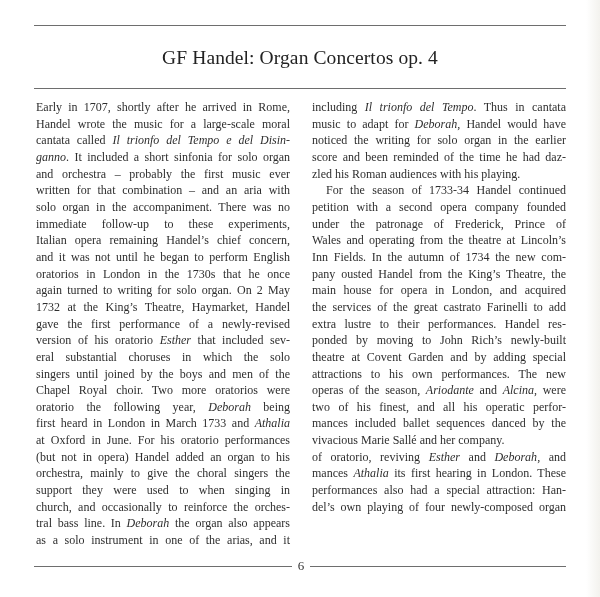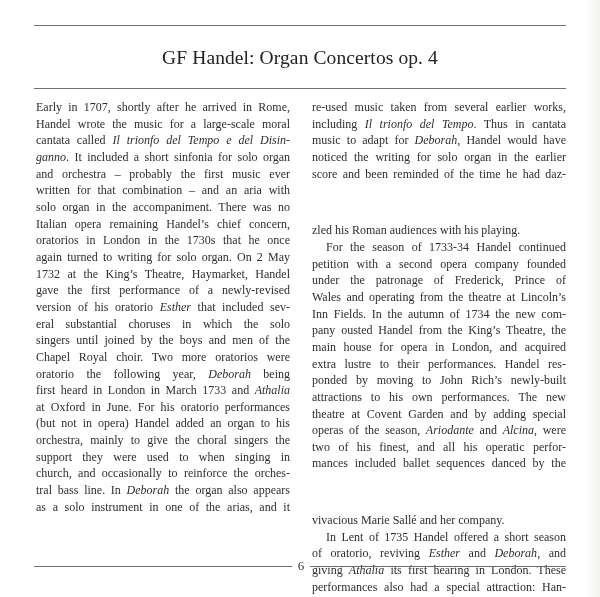--- a/index.html
+++ b/index.html
@@ -30,21 +30,21 @@
   .col {
     position: absolute; top: 99px; width: 254px;
     font-family: "Liberation Serif", "DejaVu Serif", serif;
     font-size: 12px; line-height: 16.65px;
     text-align: justify; hyphens: manual;
     color: #2e2e2e;
   }
   .col.left { left: 36px; }
   .col.right { left: 312px; }
   .line { display: block; text-align: justify; text-align-last: justify; white-space: nowrap; }
-  .line.last { text-align-last: left; margin-top: 40px; }
+  .line.last { text-align-last: left; }
   .foot {
     position: absolute; top: 558px; left: 34px; width: 532px; height: 16px;
   }
   .foot .fl, .foot .fr {
     position: absolute; top: 8px; height: 0; border-top: 1px solid #6e6e6e;
   }
   .foot .fl { left: 0; width: 258px; }
   .foot .fr { left: 276px; width: 256px; }
   .foot .num {
     position: absolute; left: 258px; width: 18px; top: 0;
@@ -64,64 +64,65 @@
 <div class="rule mid"></div>
 
 <div class="col left" id="col-left">
     <span class="line"><span>Early in 1707, shortly after he arrived in Rome,</span></span>
     <span class="line"><span>Handel wrote the music for a large-scale moral</span></span>
     <span class="line"><span>cantata called </span><i>Il trionfo del Tempo e del Disin-</i></span>
     <span class="line"><i>ganno</i><span>. It included a short sinfonia for solo organ</span></span>
     <span class="line"><span>and orchestra – probably the first music ever</span></span>
     <span class="line"><span>written for that combination – and an aria with</span></span>
     <span class="line"><span>solo organ in the accompaniment. There was no</span></span>
+    <span class="line"><span>immediate follow-up to these experiments,</span></span>
     <span class="line"><span>Italian opera remaining Handel’s chief concern,</span></span>
+    <span class="line"><span>and it was not until he began to perform English</span></span>
     <span class="line"><span>oratorios in London in the 1730s that he once</span></span>
     <span class="line"><span>again turned to writing for solo organ. On 2 May</span></span>
     <span class="line"><span>1732 at the King’s Theatre, Haymarket, Handel</span></span>
     <span class="line"><span>gave the first performance of a newly-revised</span></span>
     <span class="line"><span>version of his oratorio </span><i>Esther</i><span> that included sev-</span></span>
     <span class="line"><span>eral substantial choruses in which the solo</span></span>
     <span class="line"><span>singers until joined by the boys and men of the</span></span>
     <span class="line"><span>Chapel Royal choir. Two more oratorios were</span></span>
     <span class="line"><span>oratorio the following year, </span><i>Deborah</i><span> being</span></span>
     <span class="line"><span>first heard in London in March 1733 and </span><i>Athalia</i></span>
     <span class="line"><span>at Oxford in June. For his oratorio performances</span></span>
     <span class="line"><span>(but not in opera) Handel added an organ to his</span></span>
     <span class="line"><span>orchestra, mainly to give the choral singers the</span></span>
     <span class="line"><span>support they were used to when singing in</span></span>
     <span class="line"><span>church, and occasionally to reinforce the orches-</span></span>
     <span class="line"><span>tral bass line. In </span><i>Deborah</i><span> the organ also appears</span></span>
     <span class="line"><span>as a solo instrument in one of the arias, and it</span></span>
   </div>
 <div class="col right" id="col-right">
-    <span class="line"><span>re-used music taken from several earlier works,</span></span>
     <span class="line"><span>including </span><i>Il trionfo del Tempo</i><span>. Thus in cantata</span></span>
     <span class="line"><span>music to adapt for </span><i>Deborah</i><span>, Handel would have</span></span>
     <span class="line"><span>noticed the writing for solo organ in the earlier</span></span>
     <span class="line"><span>score and been reminded of the time he had daz-</span></span>
     <span class="line last"><span>zled his Roman audiences with his playing.</span></span>
     <span class="line" style="padding-left: 14px;"><span>For the season of 1733-34 Handel continued</span></span>
     <span class="line"><span>petition with a second opera company founded</span></span>
     <span class="line"><span>under the patronage of Frederick, Prince of</span></span>
     <span class="line"><span>Wales and operating from the theatre at Lincoln’s</span></span>
     <span class="line"><span>Inn Fields. In the autumn of 1734 the new com-</span></span>
     <span class="line"><span>pany ousted Handel from the King’s Theatre, the</span></span>
     <span class="line"><span>main house for opera in London, and acquired</span></span>
+    <span class="line"><span>the services of the great castrato Farinelli to add</span></span>
     <span class="line"><span>extra lustre to their performances. Handel res-</span></span>
     <span class="line"><span>ponded by moving to John Rich’s newly-built</span></span>
+    <span class="line"><span>theatre at Covent Garden and by adding special</span></span>
     <span class="line"><span>attractions to his own performances. The new</span></span>
-    <span class="line"><span>theatre at Covent Garden and by adding special</span></span>
     <span class="line"><span>operas of the season, </span><i>Ariodante</i><span> and </span><i>Alcina</i><span>, were</span></span>
     <span class="line"><span>two of his finest, and all his operatic perfor-</span></span>
     <span class="line"><span>mances included ballet sequences danced by the</span></span>
     <span class="line last"><span>vivacious Marie Sallé and her company.</span></span>
-    <span class="line" style="padding-left: 14px;"><span>In Lent of 1735 Handel offered a short season</span></span>
     <span class="line"><span>of oratorio, reviving </span><i>Esther</i><span> and </span><i>Deborah</i><span>, and</span></span>
-    <span class="line"><span>giving </span><i>Athalia</i><span> its first hearing in London. These</span></span>
+    <span class="line"><span>mances </span><i>Athalia</i><span> its first hearing in London. These</span></span>
     <span class="line"><span>performances also had a special attraction: Han-</span></span>
     <span class="line"><span>del’s own playing of four newly-composed organ</span></span>
   </div>
 
 <div class="foot">
   <div class="fl"></div>
   <div class="num">6</div>
   <div class="fr"></div>
 </div>
 

